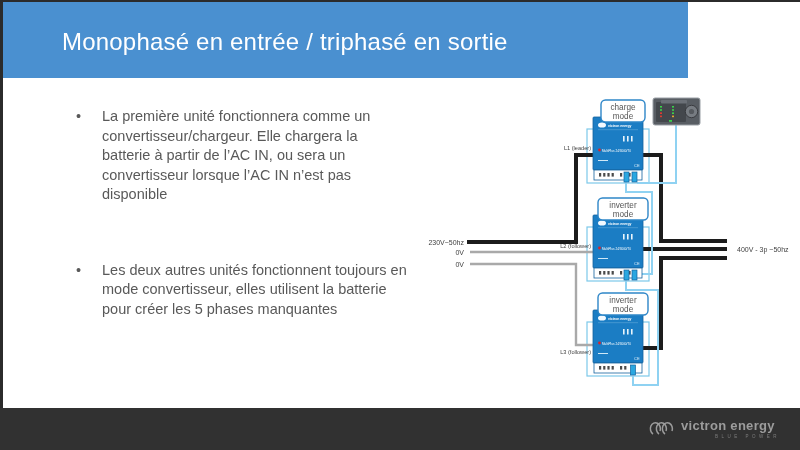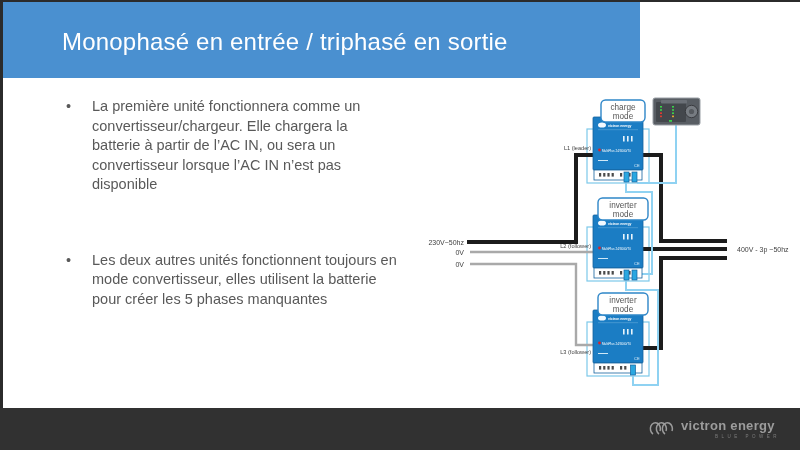--- a/index.html
+++ b/index.html
@@ -1,23 +1,23 @@
 <!DOCTYPE html>
 <html><head>
 <meta charset="utf-8">
 <style>
   html,body{margin:0;padding:0;background:#1e1e1e;}
   .slide{position:relative;width:800px;height:450px;background:#ffffff;overflow:hidden;
          font-family:"Liberation Sans", sans-serif;}
   .edge-left{position:absolute;left:0;top:0;width:3px;height:450px;background:#2b2b2b;}
   .edge-top{position:absolute;left:0;top:0;width:800px;height:2px;background:#2b2b2b;}
-  .header{position:absolute;left:3px;top:2px;width:637px;height:76px;background:#4a90d0;text-decoration:underline;}
+  .header{position:absolute;left:3px;top:2px;width:685px;height:76px;background:#4a90d0;text-decoration:underline;}
   .header h1{margin:0;position:absolute;left:59px;top:26px;color:#ffffff;
              font-size:24px;font-weight:400;letter-spacing:.2px;}
-  .bullets{position:absolute;left:60px;top:97px;width:340px;margin:0;padding:0;list-style:none;
+  .bullets{position:absolute;left:60px;top:97px;width:340px;margin:10px;padding:0;list-style:none;
            color:#595959;font-size:14.5px;line-height:19.5px;}
   .bullets li{position:relative;padding-left:32px;width:306px;}
   .bullets li + li{margin-top:56px;}
   .bullets li::before{content:"\2022";position:absolute;left:6px;top:0;color:#595959;}
   .diagram{position:absolute;left:0;top:0;}
   .footer{position:absolute;left:0;top:408px;width:800px;height:42px;background:#313131;}
   .footer-logo{position:absolute;left:648px;top:7px;display:flex;align-items:center;}
   .footer-text{margin-left:5px;}
   .footer-brand{color:#9c9c9c;font-size:13px;font-weight:600;letter-spacing:.3px;}
   .footer-tagline{color:#7d7d7d;font-size:4.5px;letter-spacing:3.5px;margin-top:1px;margin-left:34px;}

